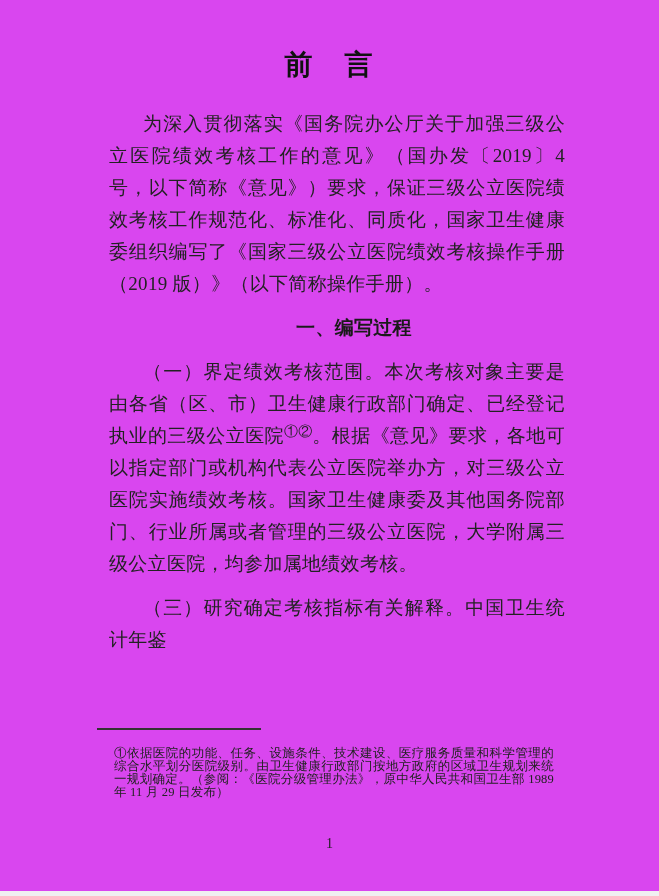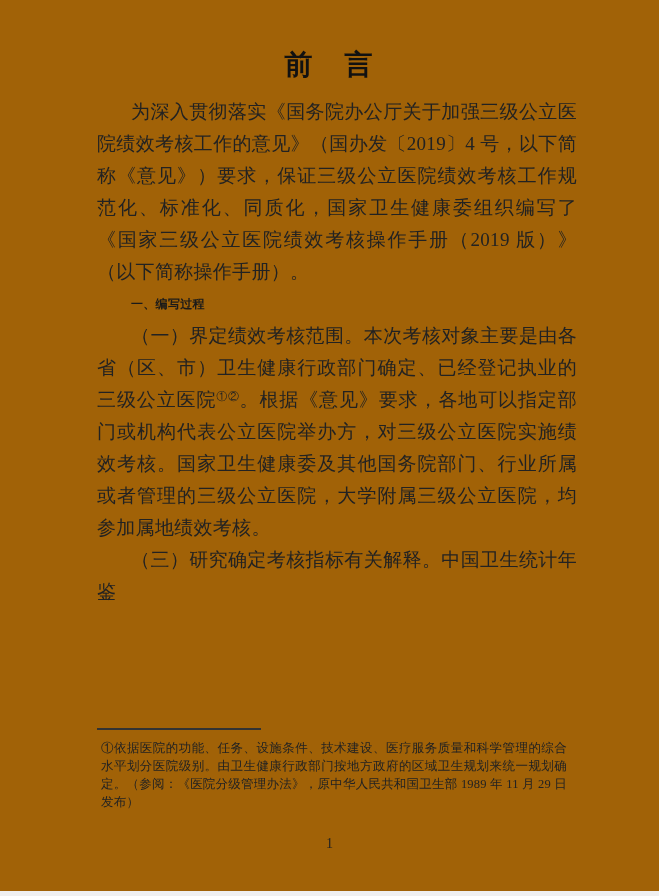--- a/index.html
+++ b/index.html
@@ -1,20 +1,20 @@
 <!DOCTYPE html>
 <html lang="zh"><head>
 <meta charset="utf-8">
 <style>
   html, body { margin: 0; padding: 0; background: #ffffff; }
   .page {
     position: relative;
     width: 659px;
     height: 896px;
-    background: #a16207;
+    background: #d946ef;
     font-family: "Liberation Serif", "DejaVu Serif", serif;
     color: #1f1f1f;
     overflow: hidden;
   }
   .doc-title {
     position: absolute;
     top: 46px;
     left: 0;
     width: 100%;
     margin: 0;
@@ -24,57 +24,57 @@
     color: #111;
     letter-spacing: 2px;
   }
   .doc-body {
     position: absolute;
     top: 96px;
     left: 97px;
     width: 480px;
   }
   .para {
-    margin: 0;
+    margin: 12px;
     font-size: 19px;
     line-height: 32px;
     text-align: justify;
     text-indent: 34px;
     letter-spacing: 0.3px;
     color: #222;
   }
   .para sup {
-    font-size: 11px;
+    font-size: 14px;
     letter-spacing: 0;
     vertical-align: 6px;
     line-height: 0;
   }
   .heading {
     font-family: "Liberation Sans", "DejaVu Sans", sans-serif;
     font-weight: 700;
-    font-size: 12px;
-    text-align: left;
+    font-size: 19px;
+    text-align: center;
     color: #1a1a1a;
   }
   .footnote-section {
     position: absolute;
     top: 728px;
     left: 97px;
     width: 474px;
   }
   .footnote-divider {
     width: 164px;
     height: 0;
     border-top: 2px solid #333;
     margin: 0 0 9px 0;
   }
   .footnote {
-    margin: 4px;
+    margin: 17px;
     font-size: 12.5px;
-    line-height: 18px;
+    line-height: 13px;
     text-align: justify;
     letter-spacing: 0.2px;
     color: #222;
   }
   .page-number {
     position: absolute;
     top: 836px;
     left: 0;
     width: 100%;
     text-align: center;

